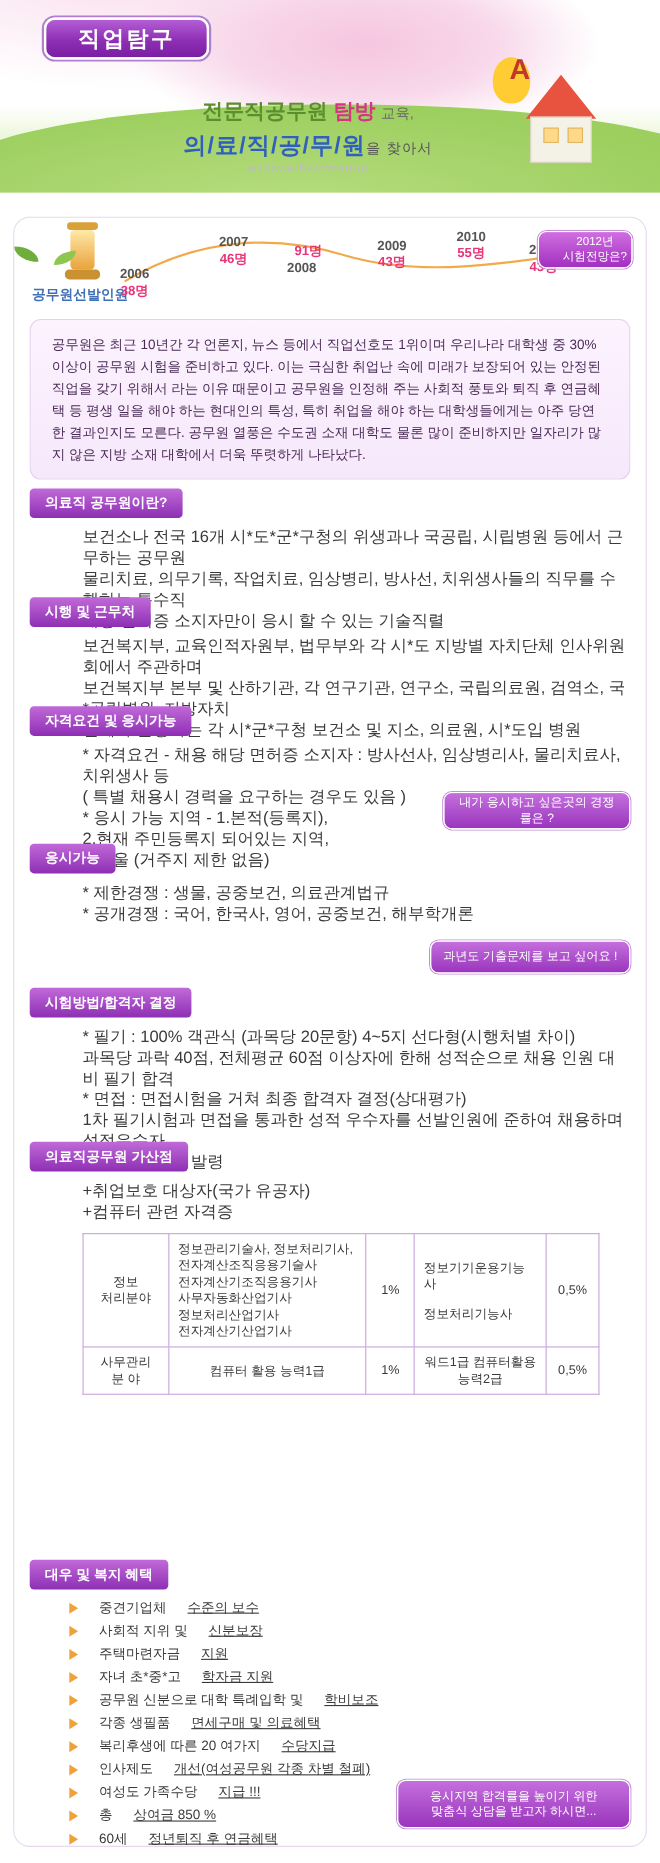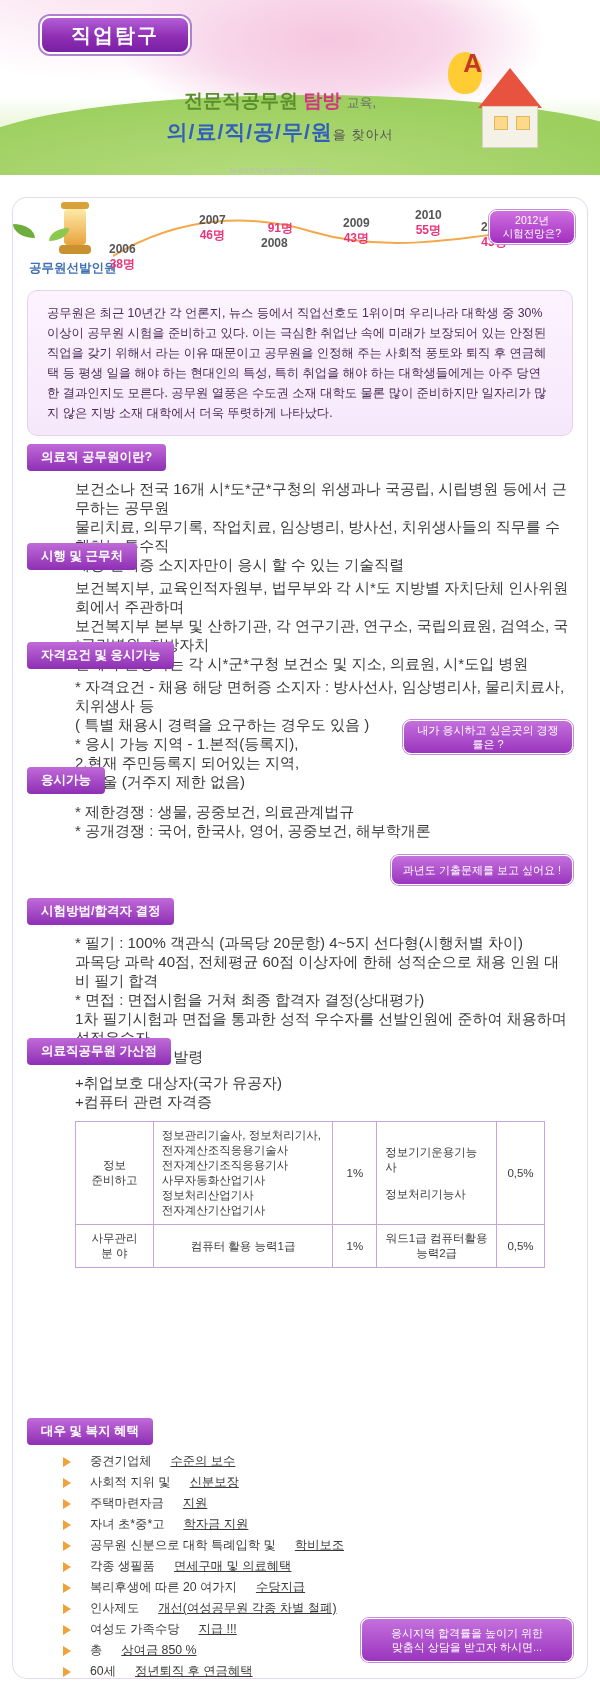--- a/index.html
+++ b/index.html
@@ -49,21 +49,21 @@
     border-radius: 50% 50% 0 0;
   }
   .hero-text {
     position: absolute; left: 80px; top: 88px; width: 400px; text-align: center;
   }
   .hero-line1 { font-size: 19px; color: #5b8f2e; font-weight: bold; }
   .hero-line1 .hl { color: #d63384; }
   .hero-line1 .sm { font-size: 13px; color: #6a6a6a; font-weight: normal; }
   .hero-line2 { margin-top: 4px; font-size: 21px; color: #2f5fbf; font-weight: bold; letter-spacing: 1px; }
   .hero-line2 .sm2 { font-size: 13px; color: #555; font-weight: normal; }
-  .hero-sub { margin-top: 18px; font-size: 10px; color: #bdbdbd; letter-spacing: 1px; font-family: Liberation Serif, serif; }
+  .hero-sub { margin-top: 2px; font-size: 10px; color: #bdbdbd; letter-spacing: 1px; }
 
   
   .house {
     position: absolute; right: 40px; top: 60px; width: 100px; height: 90px;
   }
   .house .roof {
     position: absolute; left: 18px; top: 8px;
     width: 0; height: 0;
     border-left: 32px solid transparent;
     border-right: 32px solid transparent;
@@ -120,21 +120,21 @@
   .tl-year { font-size: 12px; color: #555; font-weight: bold; }
   .tl-cnt  { font-size: 12px; color: #e8357a; font-weight: bold; }
 
   .badge-2012 {
     position: absolute; right: 12px; top: 12px;
     width: 86px; height: 34px; border-radius: 8px;
     background: linear-gradient(180deg,#cf6fe0,#a32fc0);
     border: 1px solid #ffffff;
     box-shadow: 0 0 0 1px #c58fd8;
     color: #fff; font-size: 10.5px; line-height: 13px;
-    display: flex; align-items: center; justify-content: center; text-align: center;
+    display: flex; align-items: center; justify-content: flex-end; text-align: center;
     padding: 0 4px;
   }
 
   
   .intro {
     position: absolute; left: 14px; top: 92px; width: 546px;
     background: linear-gradient(180deg,#fdf3ff,#f6e8fb);
     border: 1px solid #e6d2f0; border-radius: 10px;
     padding: 12px 19px;
     font-size: 12.3px; line-height: 20px; color: #4a2b55;
@@ -341,21 +341,21 @@
       <div class="sec-head">의료직공무원 가산점</div>
       <div class="sec-body">
         <div>+취업보호 대상자(국가 유공자)</div>
         <div>+컴퓨터 관련 자격증</div>
       </div>
 
       <table class="bonus">
         <tbody>
             <tr>
           <td class="c" style="width:78px; white-space:pre-line">정보
-준비하고</td>
+처리분야</td>
           <td style="width:180px; white-space:pre-line">정보관리기술사, 정보처리기사,
 전자계산조직응용기술사
 전자계산기조직응용기사
 사무자동화산업기사
 정보처리산업기사
 전자계산기산업기사</td>
           <td class="c" style="width:44px">1%</td>
           <td style="width:120px; white-space:pre-line">정보기기운용기능사
 
 정보처리기능사</td>

